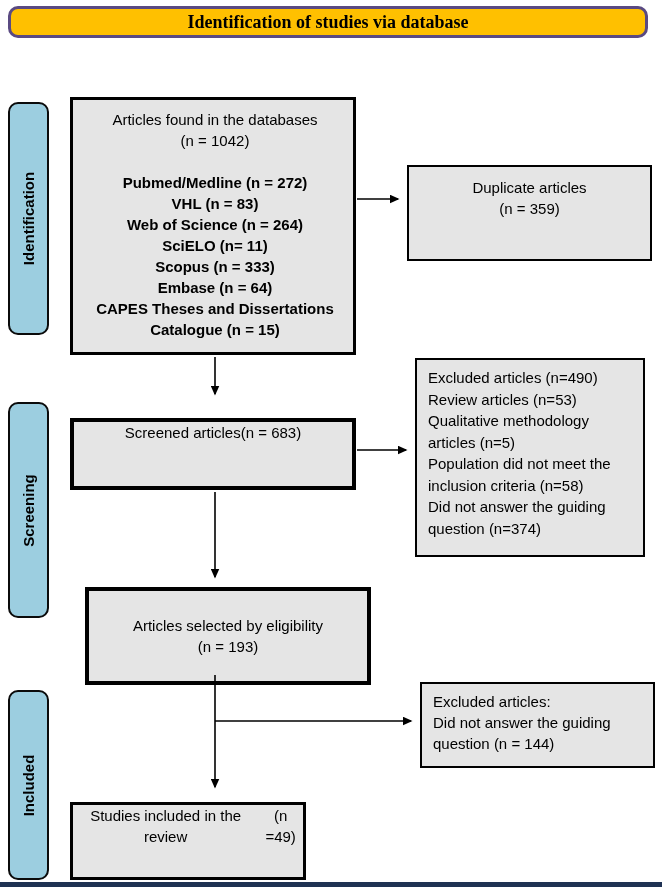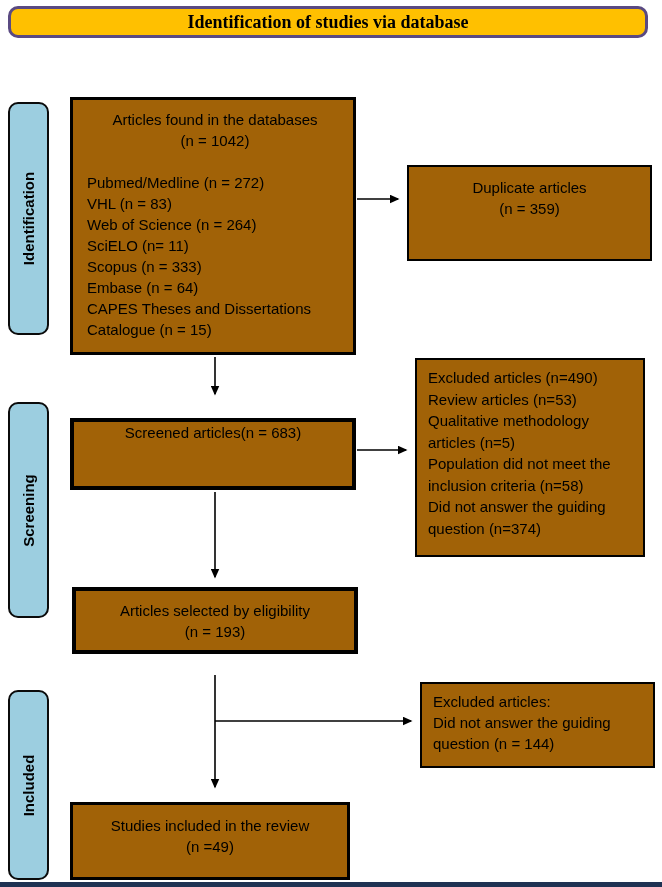--- a/index.html
+++ b/index.html
@@ -33,36 +33,36 @@
   .stage span {
     transform:rotate(-90deg); white-space:nowrap;
     font-weight:bold; font-size:15px;
   }
   .stage-identification { top:102px; height:233px; }
   .stage-screening      { top:402px; height:216px; }
   .stage-included       { top:690px; height:190px; }
 
   
   .box {
-    position:absolute; box-sizing:border-box; background:#a16207;
+    position:absolute; box-sizing:border-box; background:#e5e5e5;
     border:3px solid #000; font-size:15px; line-height:21px;
   }
   .box .ln { min-height:21px; }
   .center-text { text-align:center; }
 
   .box-found    { left:70px; top:97px;  width:286px; height:258px; padding:9px 10px 0 14px; }
-  .box-found .src-list .ln { text-align:left; }
+  .box-found .src-list .ln { text-align:center;font-weight:bold; }
   .box-found .src-first { margin-top:21px; }
 
   .box-screened    { left:70px; top:418px; width:286px; height:72px; border-width:4px;
                      display:flex; flex-direction:row; justify-content:center; }
-  .box-eligibility { left:72px; top:587px; width:286px; height:67px; border-width:4px;
+  .box-eligibility { left:85px; top:587px; width:286px; height:98px; border-width:4px;
                      display:flex; flex-direction:column; justify-content:center; }
-  .box-included    { left:70px; top:802px; width:280px; height:78px;
-                     display:flex; flex-direction:column; justify-content:center; padding-bottom:10px; }
+  .box-included    { left:70px; top:802px; width:236px; height:78px;
+                     display:flex; flex-direction:row; justify-content:center; padding-bottom:10px; }
 
   .box-duplicates  { left:407px; top:165px; width:245px; height:96px; border-width:2px; padding-top:10px; }
   .box-excl-screen { left:415px; top:358px; width:230px; height:199px; border-width:2px;
                      padding:7px 8px 0 11px; line-height:21.5px; }
   .box-excl-elig   { left:420px; top:682px; width:235px; height:86px; border-width:2px;
                      padding:7px 8px 0 11px; }
 
   
   .arrows { position:absolute; left:0; top:0; pointer-events:none; }
 

